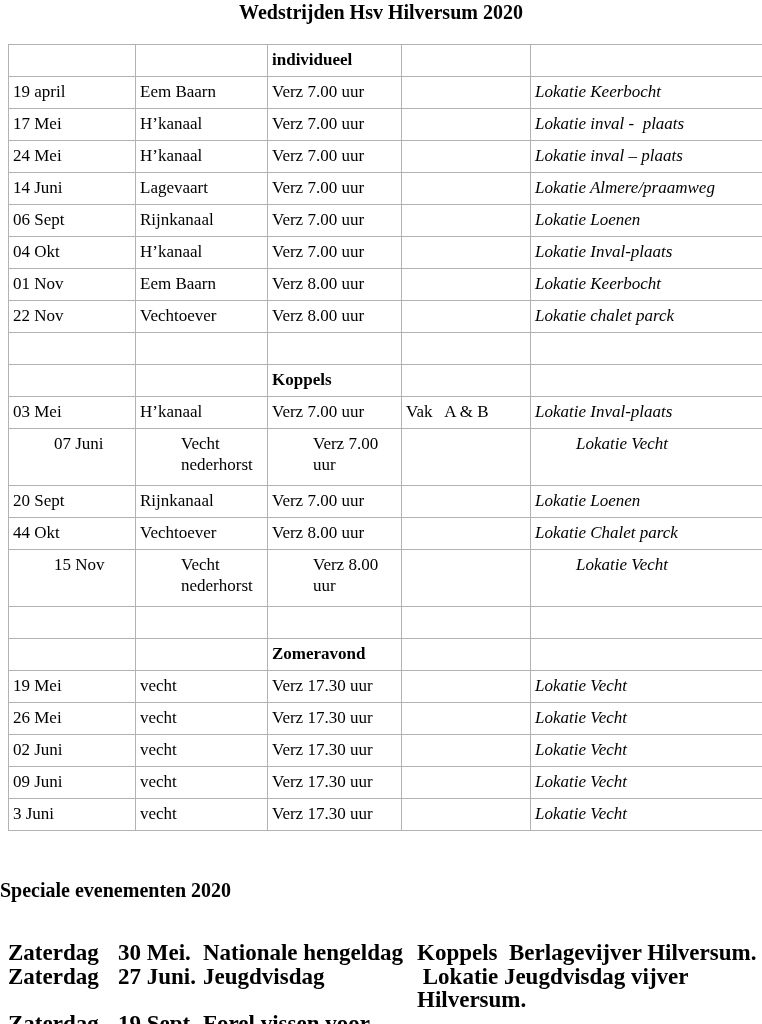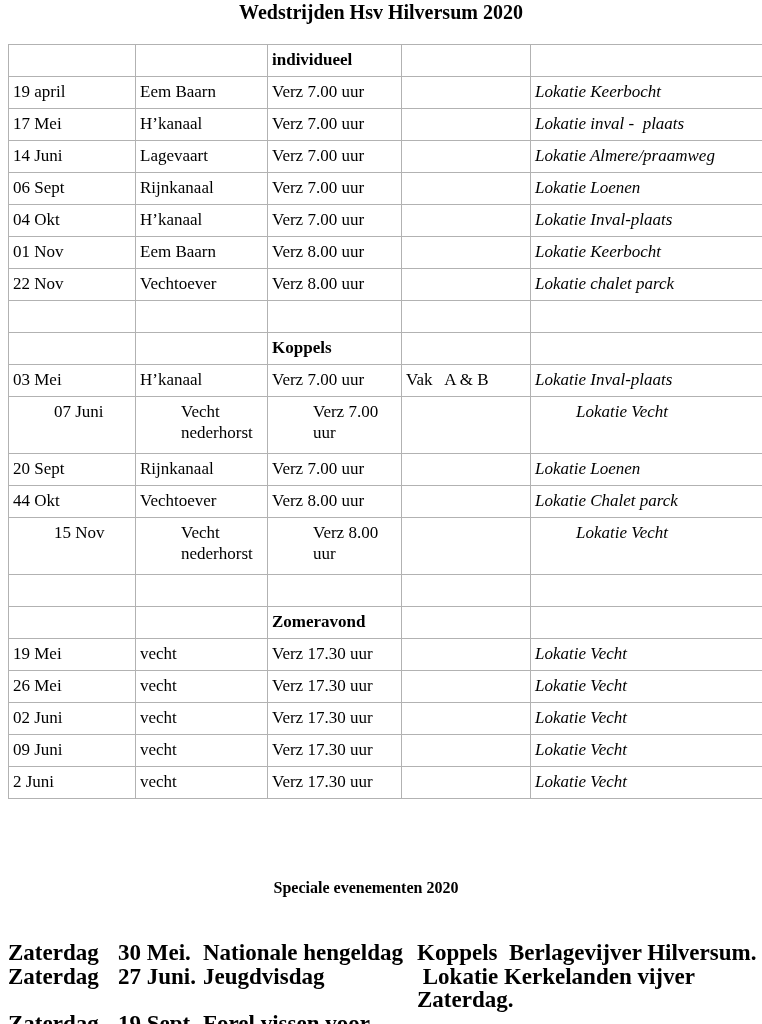--- a/index.html
+++ b/index.html
@@ -56,24 +56,23 @@
   table.schedule tr.tall td {
     height: 57px;
     padding-left: 45px;
   }
   table.schedule tr.section td {
     font-weight: bold;
   }
   .events-heading {
     position: absolute;
     top: 879px;
-    left: 8px;
+    left: 0;
     width: 716px;
-    text-align: center;
-    font-size: 16px;
+    font-size: 20px;
     font-weight: bold;
     white-space: pre;
   }
   .events {
     position: absolute;
     left: 8px;
     top: 928px;
     width: 754px;
     display: grid;
     grid-template-columns: 110px 85px 214px auto;
@@ -118,20 +117,27 @@
           <td>Lokatie Keerbocht</td>
         </tr>
         <tr>
           <td>17 Mei</td>
           <td>H’kanaal</td>
           <td>Verz 7.00 uur</td>
           <td></td>
           <td>Lokatie inval -  plaats</td>
         </tr>
         <tr>
+          <td>24 Mei</td>
+          <td>H’kanaal</td>
+          <td>Verz 7.00 uur</td>
+          <td></td>
+          <td>Lokatie inval – plaats</td>
+        </tr>
+        <tr>
           <td>14 Juni</td>
           <td>Lagevaart</td>
           <td>Verz 7.00 uur</td>
           <td></td>
           <td>Lokatie Almere/praamweg</td>
         </tr>
         <tr>
           <td>06 Sept</td>
           <td>Rijnkanaal</td>
           <td>Verz 7.00 uur</td>
@@ -246,40 +252,40 @@
           <td>Lokatie Vecht</td>
         </tr>
         <tr>
           <td>09 Juni</td>
           <td>vecht</td>
           <td>Verz 17.30 uur</td>
           <td></td>
           <td>Lokatie Vecht</td>
         </tr>
         <tr>
-          <td>2 Juni</td>
+          <td>3 Juni</td>
           <td>vecht</td>
           <td>Verz 17.30 uur</td>
           <td></td>
           <td>Lokatie Vecht</td>
         </tr>
       </tbody>
   </table>
 
   <div class="events-heading">Speciale evenementen 2020</div>
 
   <div class="events" id="events-list">
       <span>Zaterdag</span>
       <span>30 Mei.</span>
       <span>Nationale hengeldag</span>
       <span>Koppels  Berlagevijver Hilversum.</span>
       <span>Zaterdag</span>
       <span>27 Juni.</span>
       <span>Jeugdvisdag</span>
-      <span> Lokatie Kerkelanden vijver Zaterdag.</span>
+      <span> Lokatie Jeugdvisdag vijver Hilversum.</span>
       <span>Zaterdag</span>
       <span>19 Sept</span>
       <span>Forel vissen voor leden</span>
       <span></span>
       <span>Zondag</span>
       <span>04 Okt</span>
       <span> Roofvis evenement</span>
       <span></span>
     </div>
 

